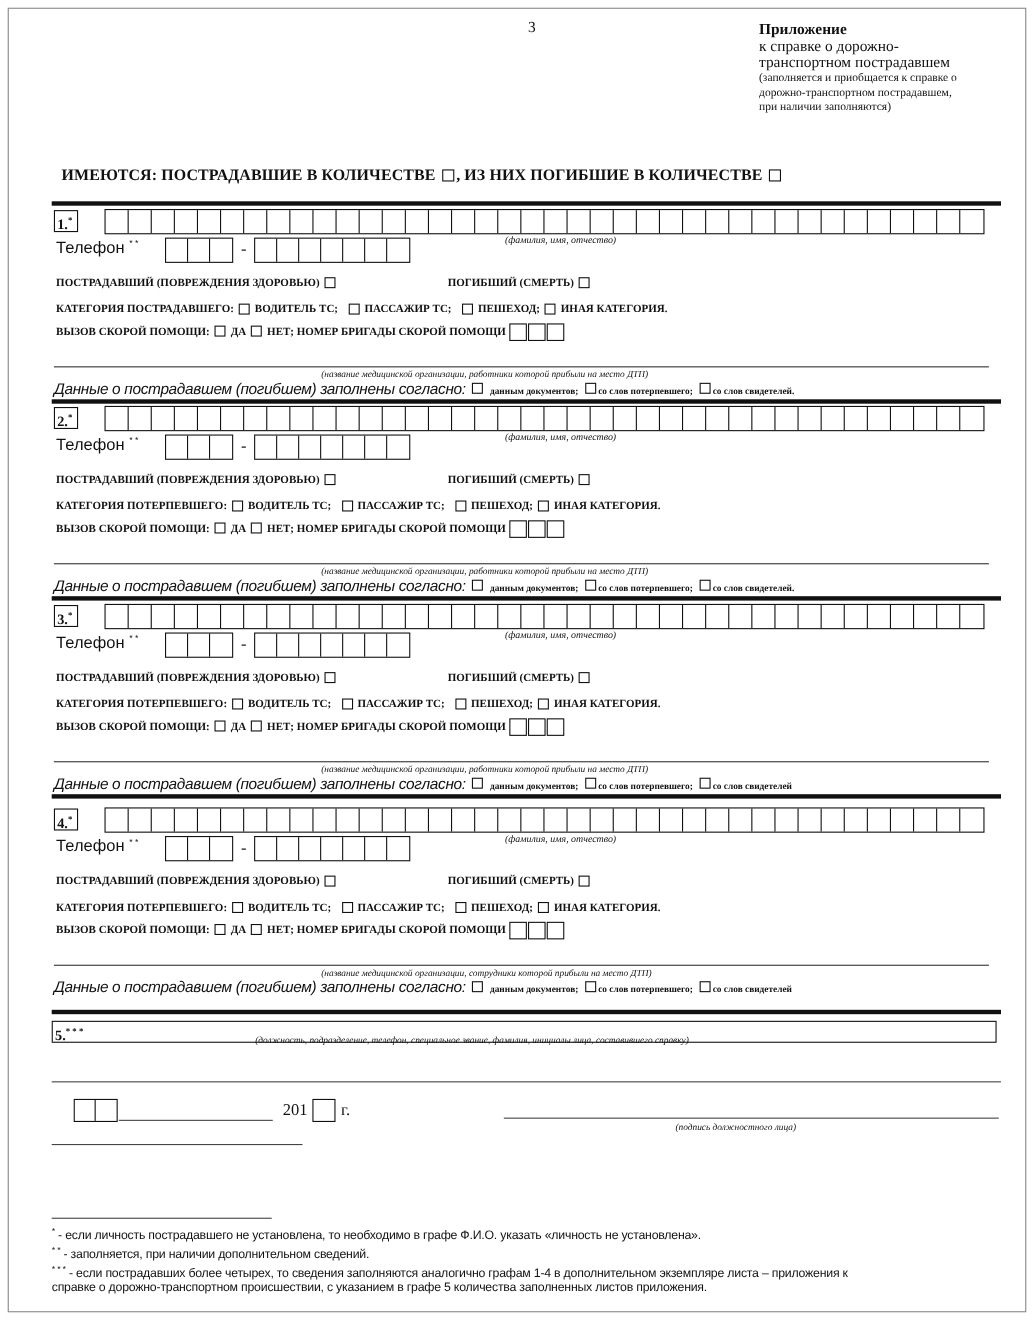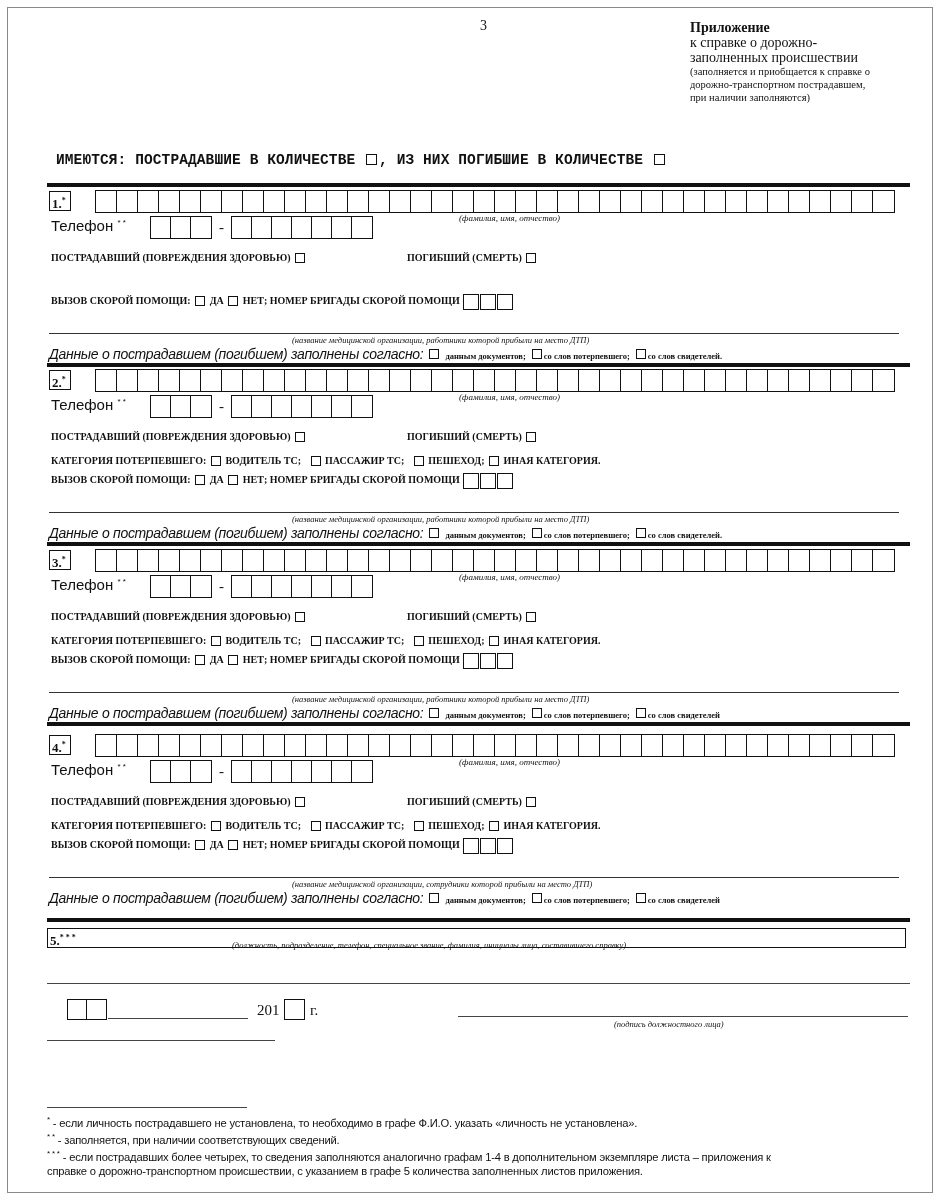--- a/index.html
+++ b/index.html
@@ -3,21 +3,21 @@
 <meta charset="utf-8">
 <style>
   html,body{margin:0;padding:0;background:#fff;}
   body{width:940px;height:1200px;position:relative;overflow:hidden;font-family:"Liberation Serif",serif;color:#111;}
   .frame{position:absolute;left:7px;top:7px;width:924px;height:1184px;border:1px solid #888;}
   .pagenum{position:absolute;left:480px;top:18px;font-size:14px;}
   .appendix{position:absolute;left:690px;top:20px;width:240px;line-height:15px;}
   .appendix .t1{font-weight:bold;font-size:14px;}
   .appendix .t2{font-size:14px;}
   .appendix .t3{font-size:10.5px;line-height:13px;}
-  .headline{position:absolute;left:56px;top:152px;font-family:Liberation Mono, monospace;font-weight:bold;font-size:14.5px;letter-spacing:0.1px;}
+  .headline{position:absolute;left:56px;top:152px;font-family:Liberation Serif, serif;font-weight:bold;font-size:14.5px;letter-spacing:0.1px;}
   .chk{display:inline-block;width:8px;height:8px;border:1px solid #111;vertical-align:middle;margin:0 2px;position:relative;top:-1px;}
   .hchk{width:9px;height:9px;}
   .thickbar{position:absolute;left:47px;width:863px;height:4px;background:#111;}
   .section{position:absolute;left:47px;width:863px;height:175px;}
   .numbox{position:absolute;left:2px;top:4px;width:22px;height:20px;border:1px solid #111;font-weight:bold;font-size:13px;text-align:left;padding-left:2px;box-sizing:border-box;line-height:18px;}
   .numbox sup{font-size:8px;}
   .namerow{position:absolute;left:48px;top:3px;display:flex;border:1px solid #111;}
   .namerow .cell{width:21px;height:21px;border-right:1px solid #111;box-sizing:border-box;}
   .namerow .cell:last-child{border-right:none;}
   .fio{position:absolute;left:412px;top:26px;font-style:italic;font-size:9px;}
@@ -47,21 +47,21 @@
 </head>
 <body>
 
 <div class="frame"></div>
 
 <div class="pagenum">3</div>
 
 <div class="appendix">
   <div class="t1">Приложение</div>
   <div class="t2">к справке о дорожно-</div>
-  <div class="t2">заполненных происшествии</div>
+  <div class="t2">транспортном пострадавшем</div>
   <div class="t3">(заполняется и приобщается к справке о</div>
   <div class="t3">дорожно-транспортном пострадавшем,</div>
   <div class="t3">при наличии заполняются)</div>
 </div>
 
 <div class="headline">
   <span>ИМЕЮТСЯ:  ПОСТРАДАВШИЕ  В КОЛИЧЕСТВЕ</span>
   <span class="chk hchk"></span><span>,  ИЗ НИХ ПОГИБШИЕ В КОЛИЧЕСТВЕ</span>
   <span class="chk hchk"></span>
 </div>
@@ -123,20 +123,27 @@
         <div class="cell"></div>
         <div class="cell"></div>
         <div class="cell"></div>
         <div class="cell"></div>
         <div class="cell"></div>
         <div class="cell"></div>
         <div class="cell"></div>
       </div>
     <div class="line" style="left:4px;top:65px;"><span>ПОСТРАДАВШИЙ (ПОВРЕЖДЕНИЯ ЗДОРОВЬЮ)</span> <span class="chk"></span></div>
     <div class="line" style="left:360px;top:65px;"><span>ПОГИБШИЙ (СМЕРТЬ)</span> <span class="chk"></span></div>
+    <div class="line" style="left:4px;top:89px;">
+      <span>КАТЕГОРИЯ ПОСТРАДАВШЕГО:</span>
+      <span class="chk"></span> <span>ВОДИТЕЛЬ ТС;</span>&nbsp;&nbsp;
+      <span class="chk"></span> <span>ПАССАЖИР ТС;</span>&nbsp;&nbsp;
+      <span class="chk"></span> <span>ПЕШЕХОД;</span>
+      <span class="chk"></span> <span>ИНАЯ КАТЕГОРИЯ.</span>
+    </div>
     <div class="line" style="left:4px;top:107px;">
       <span>ВЫЗОВ СКОРОЙ ПОМОЩИ:</span>
       <span class="chk"></span> <span>ДА</span>
       <span class="chk"></span> <span>НЕТ;</span>
       <span>НОМЕР БРИГАДЫ СКОРОЙ ПОМОЩИ</span>
       <span class="brig"></span><span class="brig"></span><span class="brig"></span>
     </div>
     <div class="medline" style="top:146px;"></div>
     <div class="medcap" style="top:148px;">(название  медицинской организации, работники которой прибыли на место ДТП)</div>
     <div class="dataline" style="top:158px;">
@@ -424,15 +431,15 @@
 <div style="position:absolute;left:310px;top:1002px;font-size:15px;">г.</div>
 
 <div class="hline" style="left:458px;top:1016px;width:450px;"></div>
 <div class="cap" style="left:614px;top:1019px;">(подпись должностного лица)</div>
 
 <div class="hline" style="left:47px;top:1040px;width:228px;"></div>
 
 <div class="hline" style="left:47px;top:1107px;width:200px;"></div>
 
 <div class="foot" style="top:1115px;"><sup>*</sup><span> - если личность пострадавшего не установлена, то необходимо в графе Ф.И.О. указать «личность не установлена».</span></div>
-<div class="foot" style="top:1132px;"><sup>* *</sup><span> - заполняется, при наличии соответствующих сведений.</span></div>
+<div class="foot" style="top:1132px;"><sup>* *</sup><span> - заполняется, при наличии дополнительном сведений.</span></div>
 <div class="foot" style="top:1149px;"><sup>* * *</sup><span> - если пострадавших более четырех, то сведения заполняются аналогично графам 1-4 в дополнительном экземпляре листа – приложения к</span></div>
 <div class="foot" style="top:1165px;"><span>справке о дорожно-транспортном происшествии, с указанием в графе 5 количества заполненных листов приложения.</span></div>
 
 </body></html>

